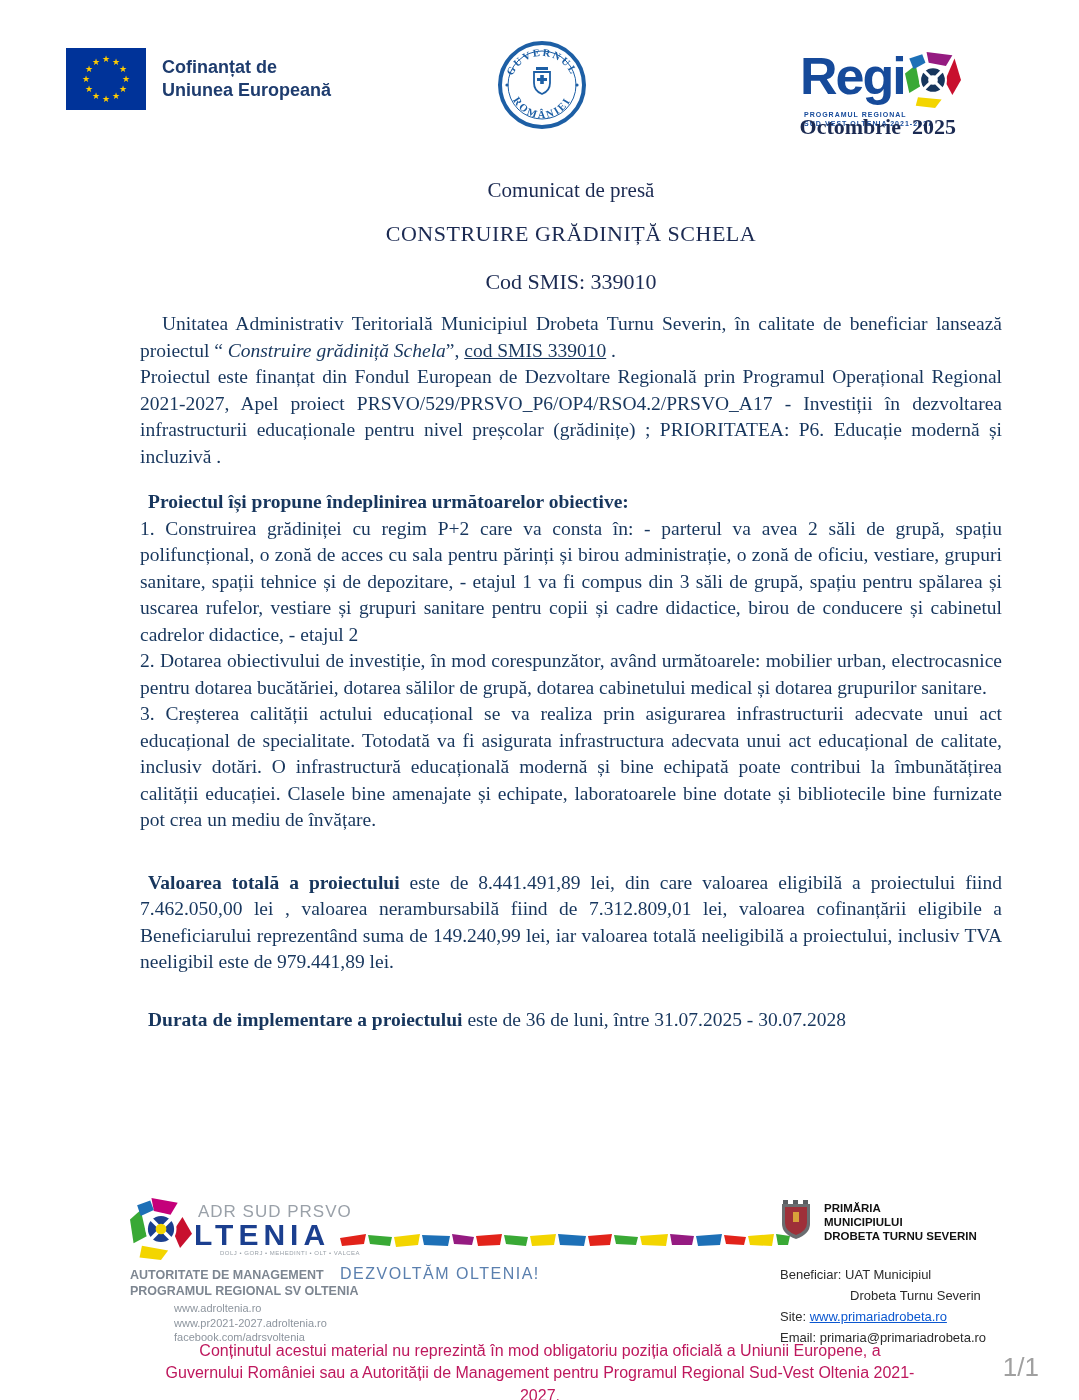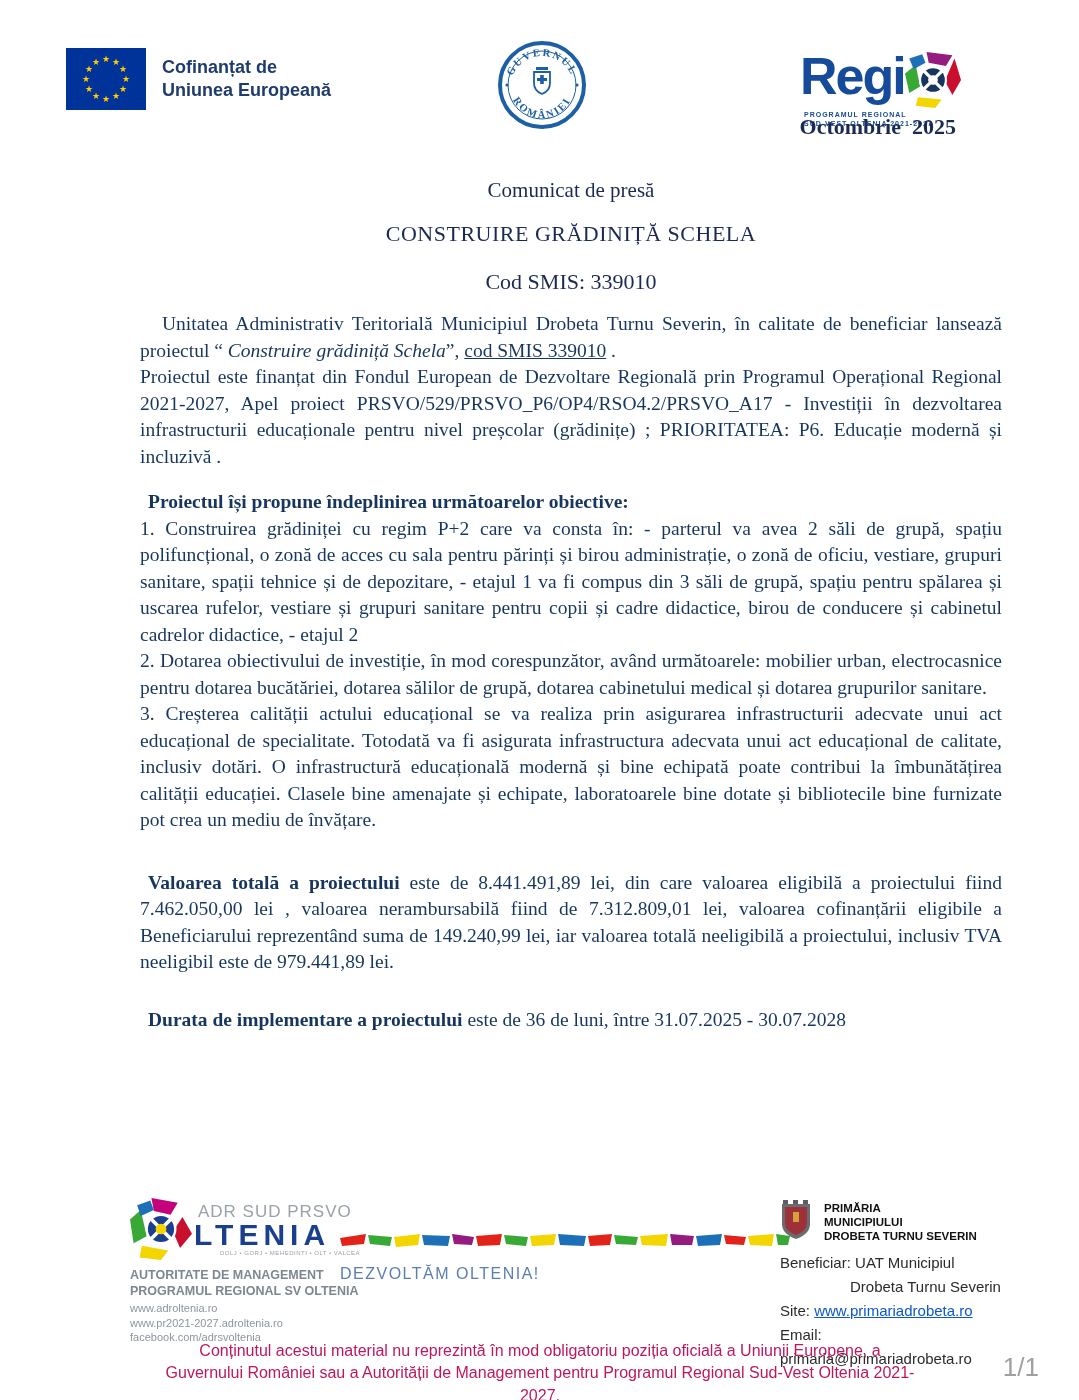--- a/index.html
+++ b/index.html
@@ -42,31 +42,31 @@
   
   .adr-block{position:absolute;left:130px;top:1198px;width:240px;
              font-family:"Liberation Sans", sans-serif;}
   .adr-logo-row{position:relative;height:62px;}
   .adr-top{position:absolute;left:68px;top:4px;color:#9aa1a9;font-size:17px;letter-spacing:1px;}
   .adr-name{position:absolute;left:64px;top:20px;color:#1b3f8f;font-weight:bold;font-size:30px;
             letter-spacing:5px;}
   .adr-counties{position:absolute;left:90px;top:52px;color:#9aa1a9;font-size:6px;letter-spacing:0.5px;}
   .adr-mgmt{margin-top:8px;color:#7d8691;font-weight:bold;font-size:12.5px;line-height:1.25;}
   .adr-urls{margin-top:2px;color:#8d959e;font-size:11px;line-height:1.3;}
-  .adr-urls a{color:#8d959e;text-decoration:none;}
+  .adr-urls a{color:#8d959e;text-decoration:none;margin-left:44px;}
 
   .center-footer{position:absolute;left:340px;top:1233px;width:450px;text-align:left;}
   .slogan{margin-top:12px;font-family:"Liberation Sans", sans-serif;color:#5a7fae;
           font-size:16px;letter-spacing:1.5px;}
 
   .prim-block{position:absolute;left:780px;top:1200px;width:230px;
               font-family:"Liberation Sans", sans-serif;color:#2b2b2b;}
   .prim-head{display:flex;gap:12px;}
   .prim-title{font-weight:bold;color:#111;font-size:11.5px;line-height:1.2;margin-top:2px;}
-  .prim-lines{margin-top:8px;font-size:15px;line-height:1.6;}
+  .prim-lines{margin-top:22px;font-size:13px;line-height:1.6;}
   .prim-indent{padding-left:70px;}
   .link{color:#0b57d0;text-decoration:underline;}
 
   .disclaimer{position:absolute;left:160px;top:1340px;width:760px;text-align:center;
               font-family:"Liberation Sans", sans-serif;font-size:16px;line-height:1.4;
               color:#be185d;}
   .page-num{position:absolute;right:40px;top:1352px;font-family:"Liberation Sans", sans-serif;
             font-size:26px;color:#a0a0a0;}
 </style>
 </head>

